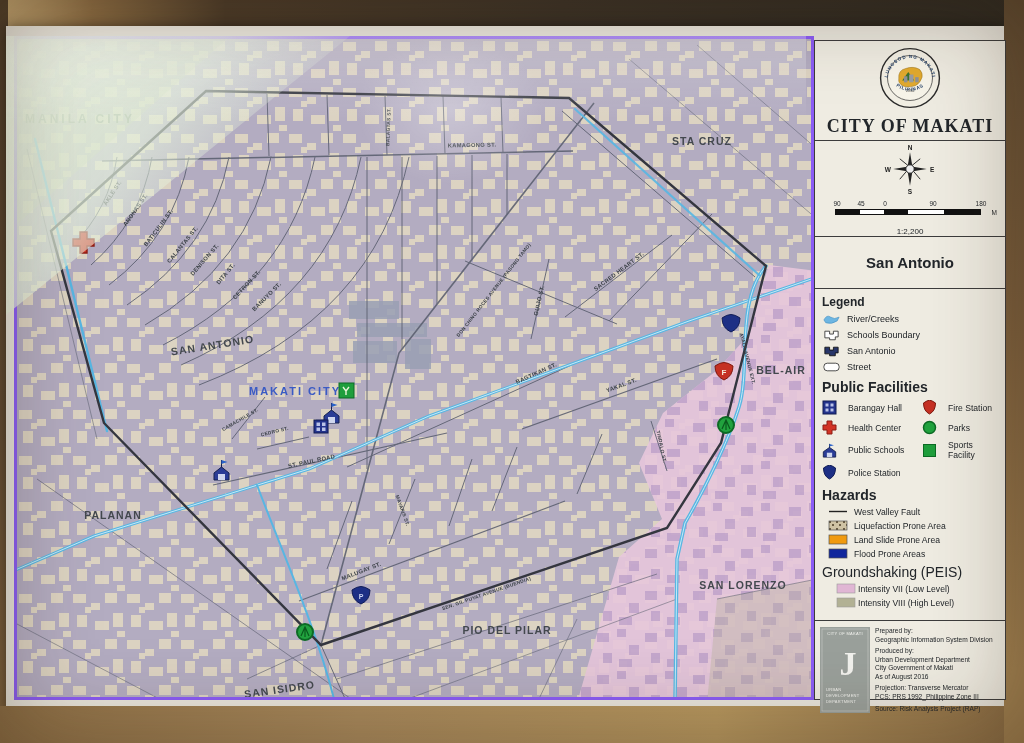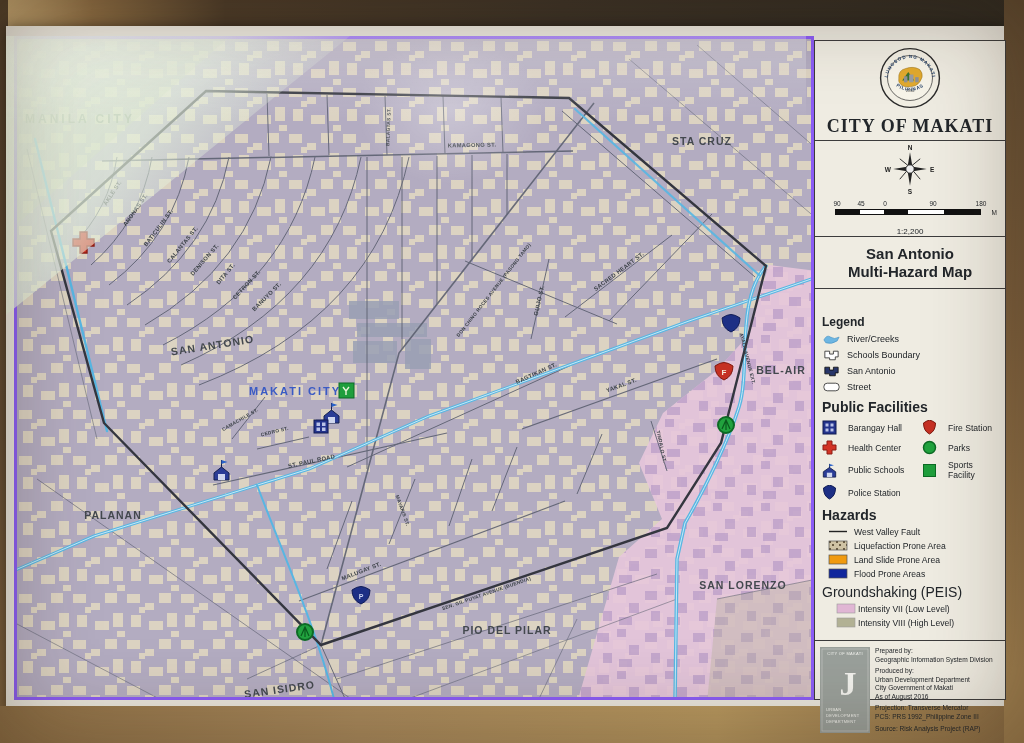--- a/index.html
+++ b/index.html
@@ -43,21 +43,21 @@
   .compass-box{height:96px;text-align:center;padding-top:2px;}
   .scalebar{position:relative;width:150px;margin:1px auto 0;height:24px;}
   .sb-labels{position:relative;height:9px;font-size:6.5px;}
   .sb-labels span{position:absolute;transform:translateX(-50%);}
   .sb-segs{display:flex;height:6px;border:1px solid #111;width:146px;}
   .sb-segs i{display:block;height:100%;}
   .sb-unit{position:absolute;right:-12px;top:9px;font-size:6.5px;}
   .sb-ratio{text-align:center;font-size:8px;margin-top:3px;}
   .name-box{height:52px;text-align:center;display:flex;flex-direction:column;justify-content:center;}
   .map-title{font-size:15px;font-weight:bold;line-height:1.2;}
-  .legend-box{height:332px;padding:5px 7px;margin-top:20px;}
+  .legend-box{height:332px;padding:5px 7px;}
   .lhead{font-size:12px;font-weight:bold;margin:1px 0 3px;}
   .lsub{font-size:14px;font-weight:bold;margin:5px 0 3px;}
   .lrow{display:flex;align-items:center;gap:6px;font-size:9px;margin:2px 0;}
   .lic{width:19px;height:14px;flex:0 0 auto;}
   .fgrid{display:grid;grid-template-columns:98px 1fr;column-gap:2px;row-gap:1px;}
   .frow{display:flex;align-items:center;gap:11px;font-size:8.6px;margin:2px 0;}
   .fic{width:15px;height:15px;flex:0 0 auto;}
   .hrow{display:flex;align-items:center;gap:6px;font-size:8.6px;margin:3px 0 3px 6px;}
   .hic{width:20px;height:11px;flex:0 0 auto;}
   .grow{display:flex;align-items:flex-end;gap:2px;font-size:8.6px;margin:3px 0 3px 14px;}
@@ -346,21 +346,20 @@
             <i style="width:36px;background:#fff"></i>
               <i style="width:36px;background:#111"></i>
           </div>
           <span class="sb-unit">M</span>
         </div>
         <div class="sb-ratio">1:2,200</div>
       </div>
 
       <div class="pbox name-box">
         <div class="map-title">San Antonio</div>
-        <div class="map-title">Multi-Hazard Map</div>
       </div>
 
       <div class="pbox legend-box">
         <div class="lhead">Legend</div>
 
         <div class="lrow">
           <svg class="lic" viewBox="0 0 20 14">
               <path d="M2 8 Q5 2 9 5 T18 5 L16 9 Q10 13 4 11 Z" fill="#6db6e2" stroke="#3f8cc0" stroke-width=".6"></path>
             </svg>
           <span>River/Creeks</span>

